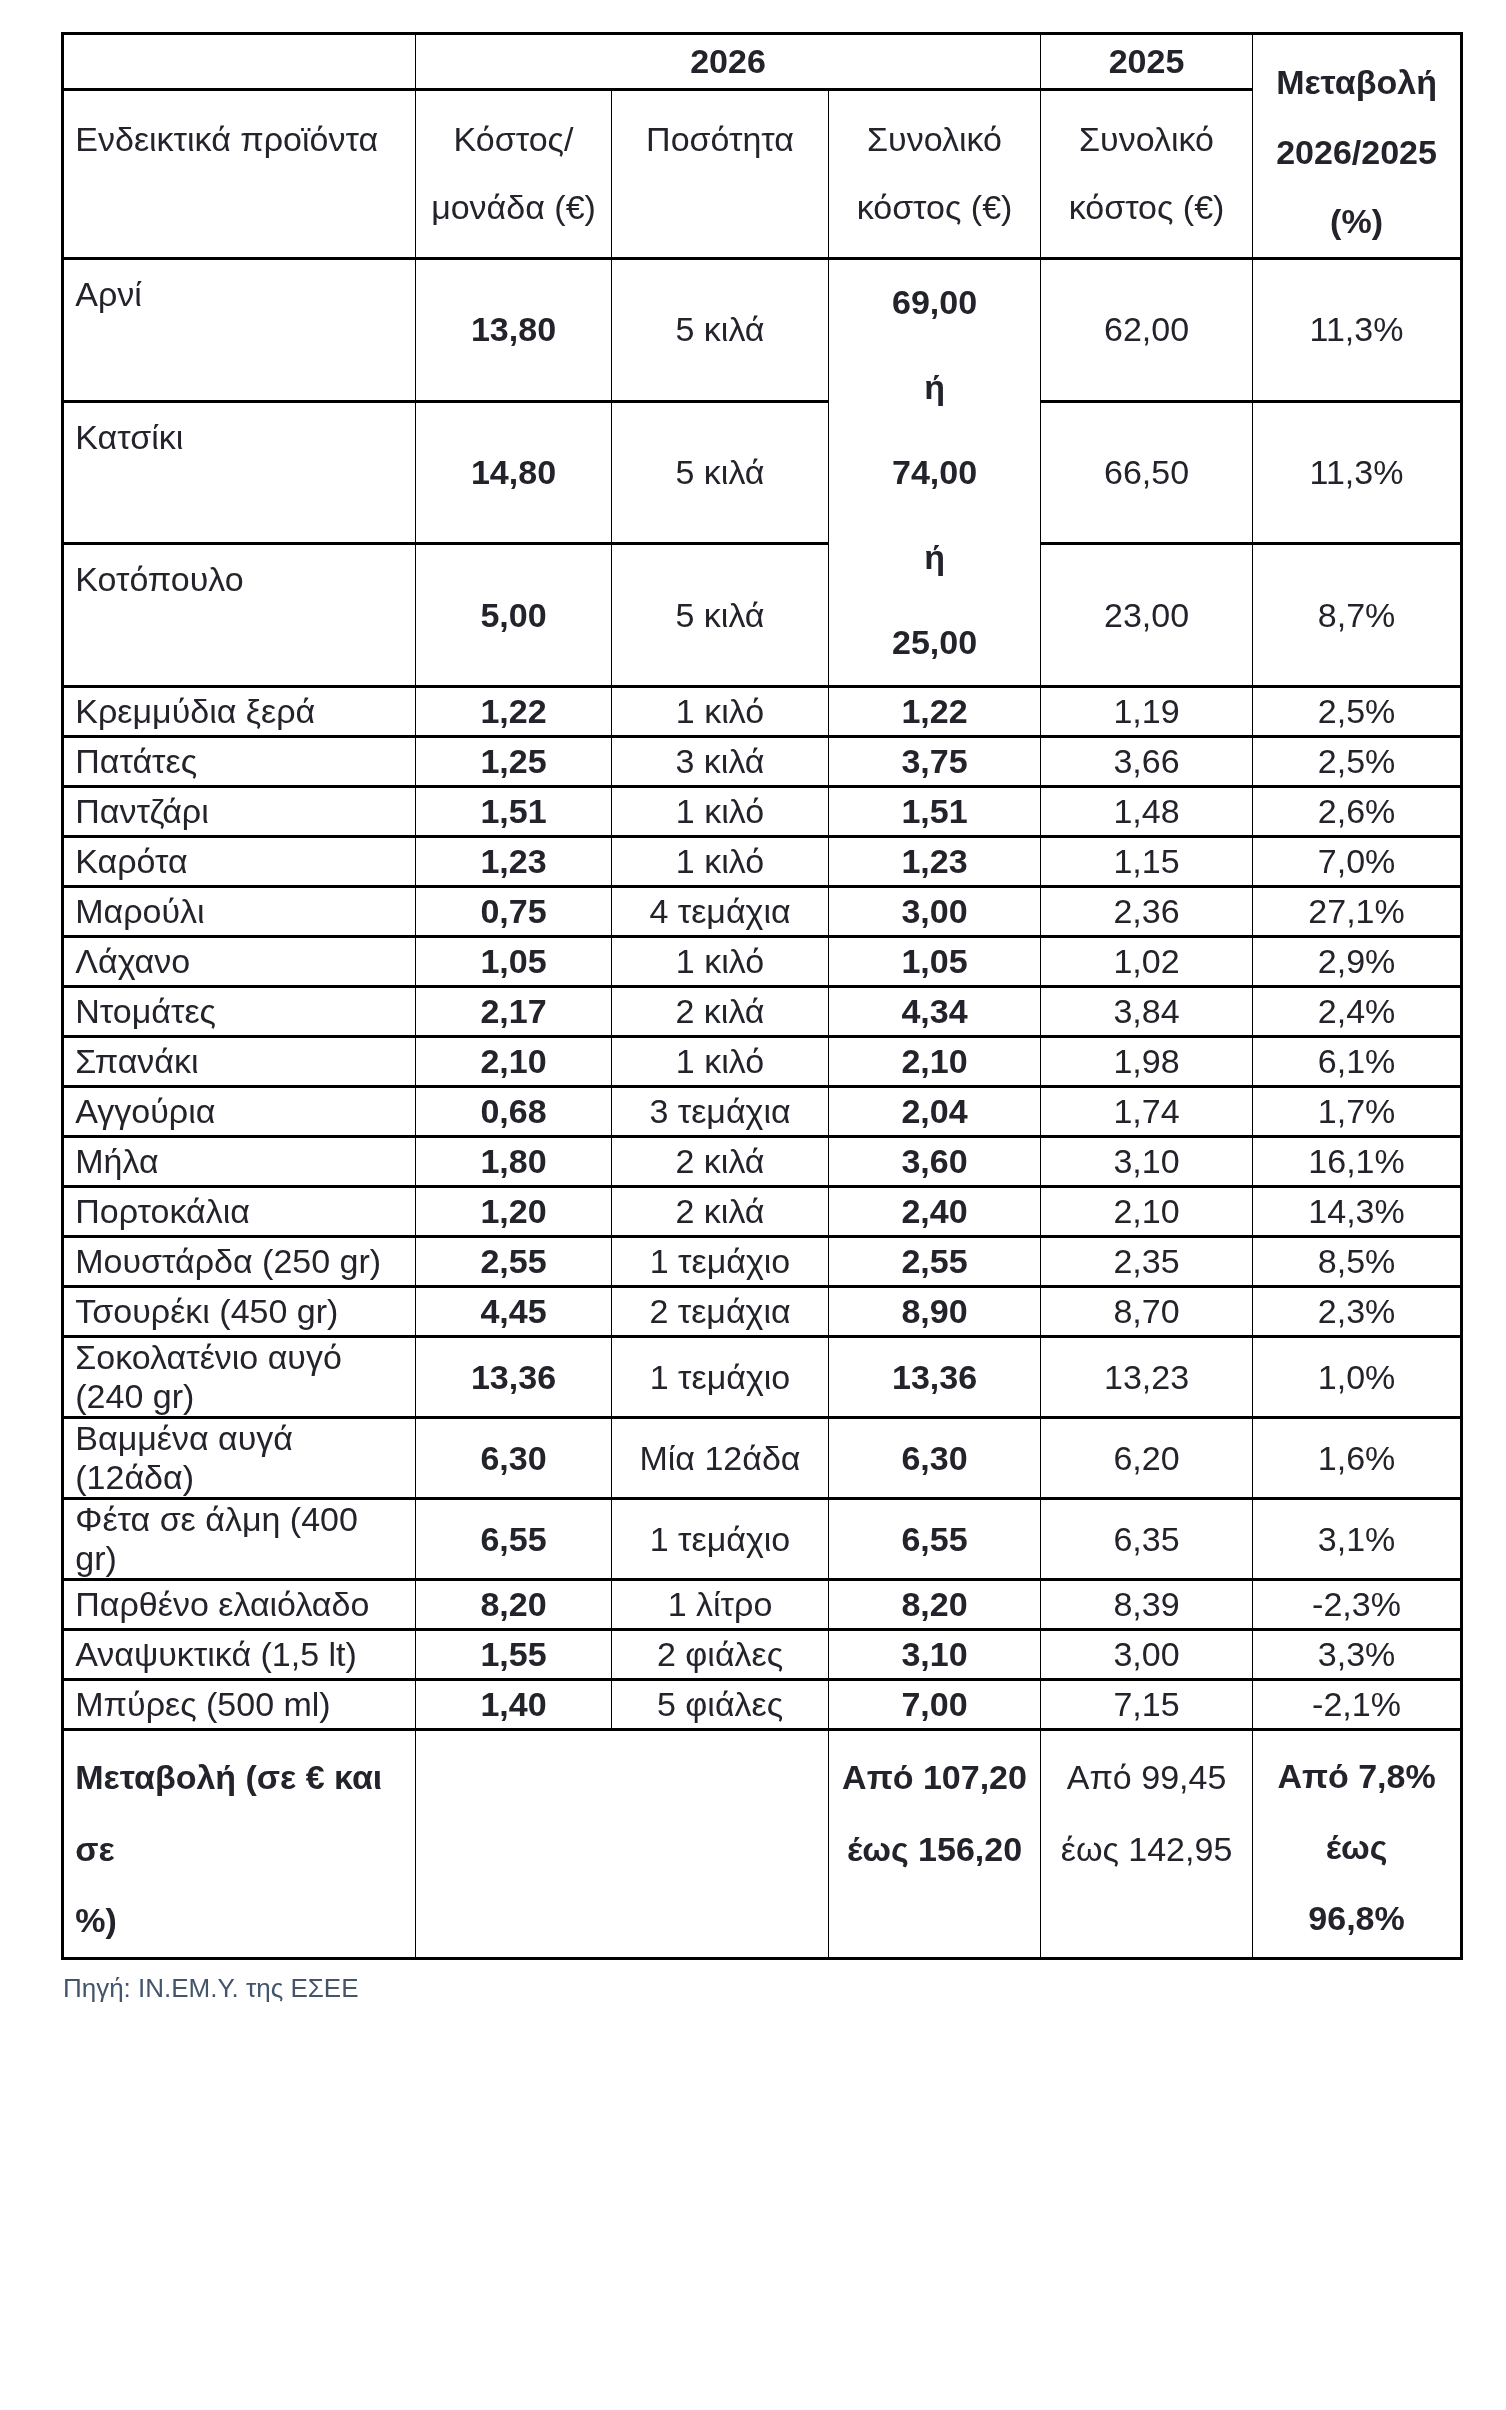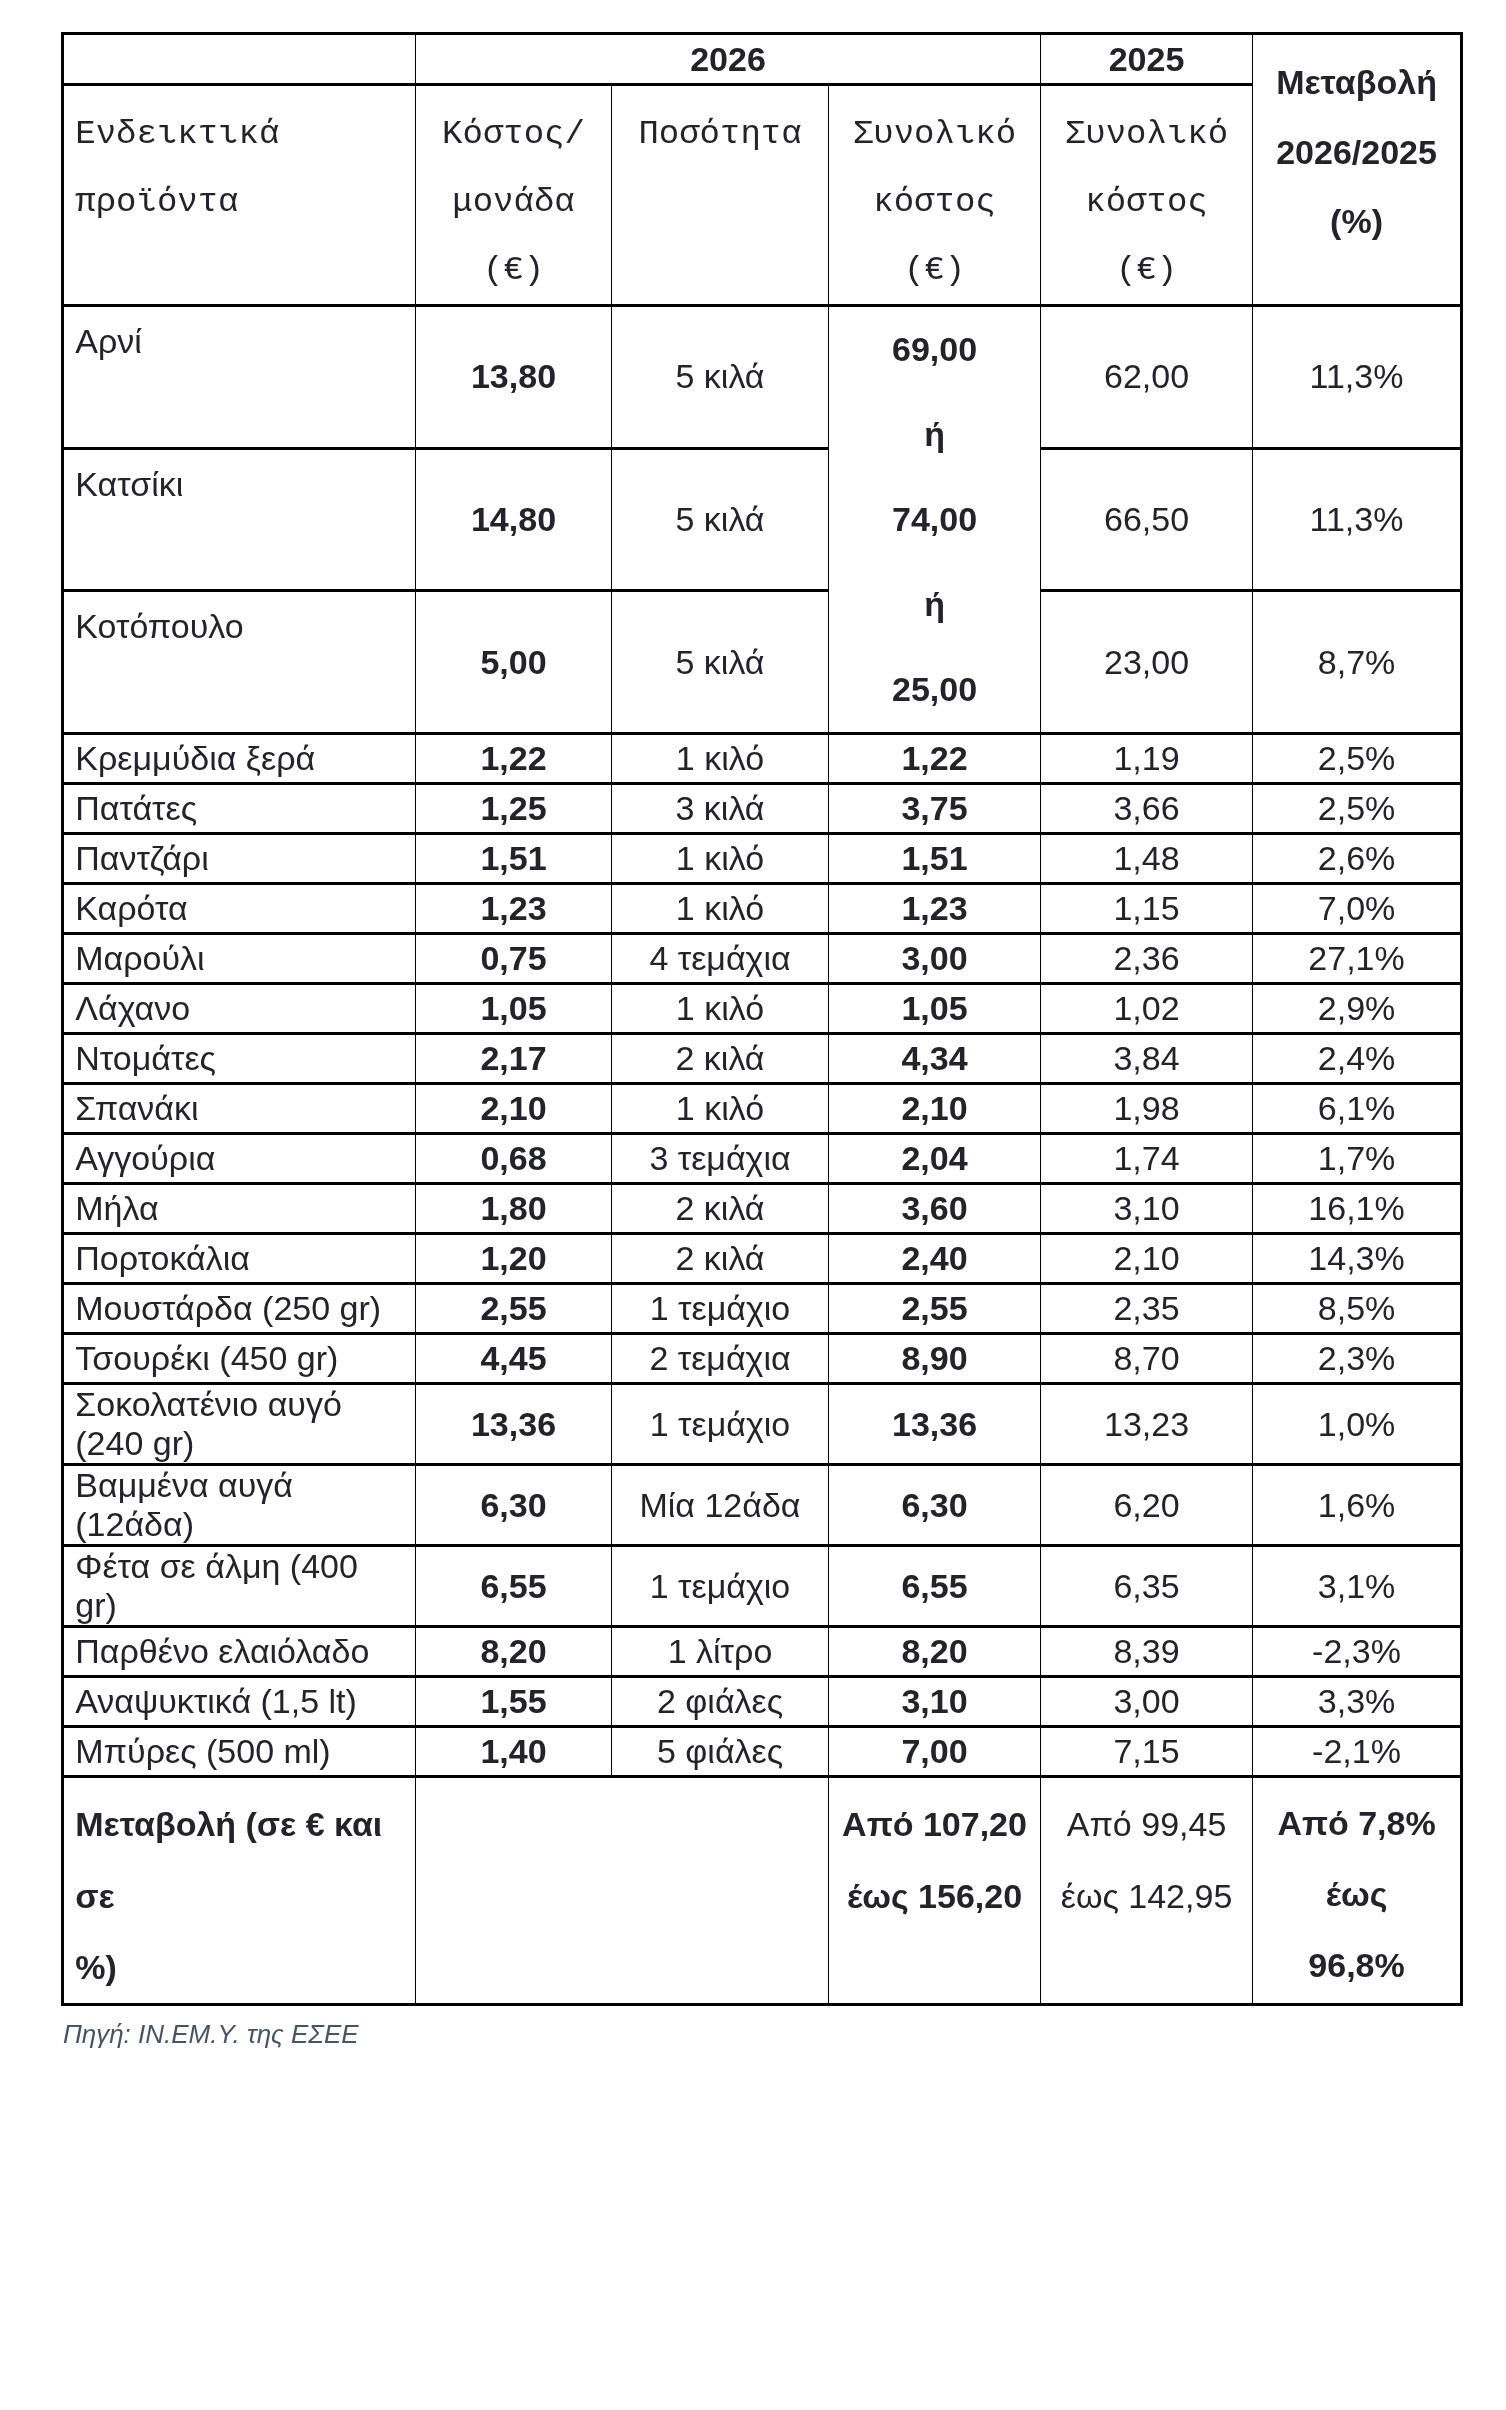--- a/index.html
+++ b/index.html
@@ -53,21 +53,20 @@
     text-align:left;
     padding-left:11.3px;
     padding-right:28px;
   }
   tr.h1 td{height:51px;font-weight:bold;}
   tr.h2 td{
     height:89px;
     vertical-align:top;
     padding-top:14px;
     line-height:2.0;
-    font-family:Liberation Mono, monospace;
   }
   td.change-head{
     font-weight:bold;
     vertical-align:top;
     padding-top:13px;
     line-height:2.05;
   }
   tr.row-meat td{height:111px;}
   tr.row-meat td.c-name{vertical-align:top;padding-top:15px;}
   td.merged-total{
@@ -83,21 +82,20 @@
     line-height:2.1;
   }
   tr#summary-row td.v-mid{
     vertical-align:middle;
     padding-top:8px;
   }
   .source-note{
     margin:13px 0 0 1.9px;
     font-size:26px;
     color:var(--title-body);
-    font-style:italic;
   }
 </style>
 </head>
 <body>
 
 <div class="page">
 
 
   <table class="cmp">
     <colgroup>

